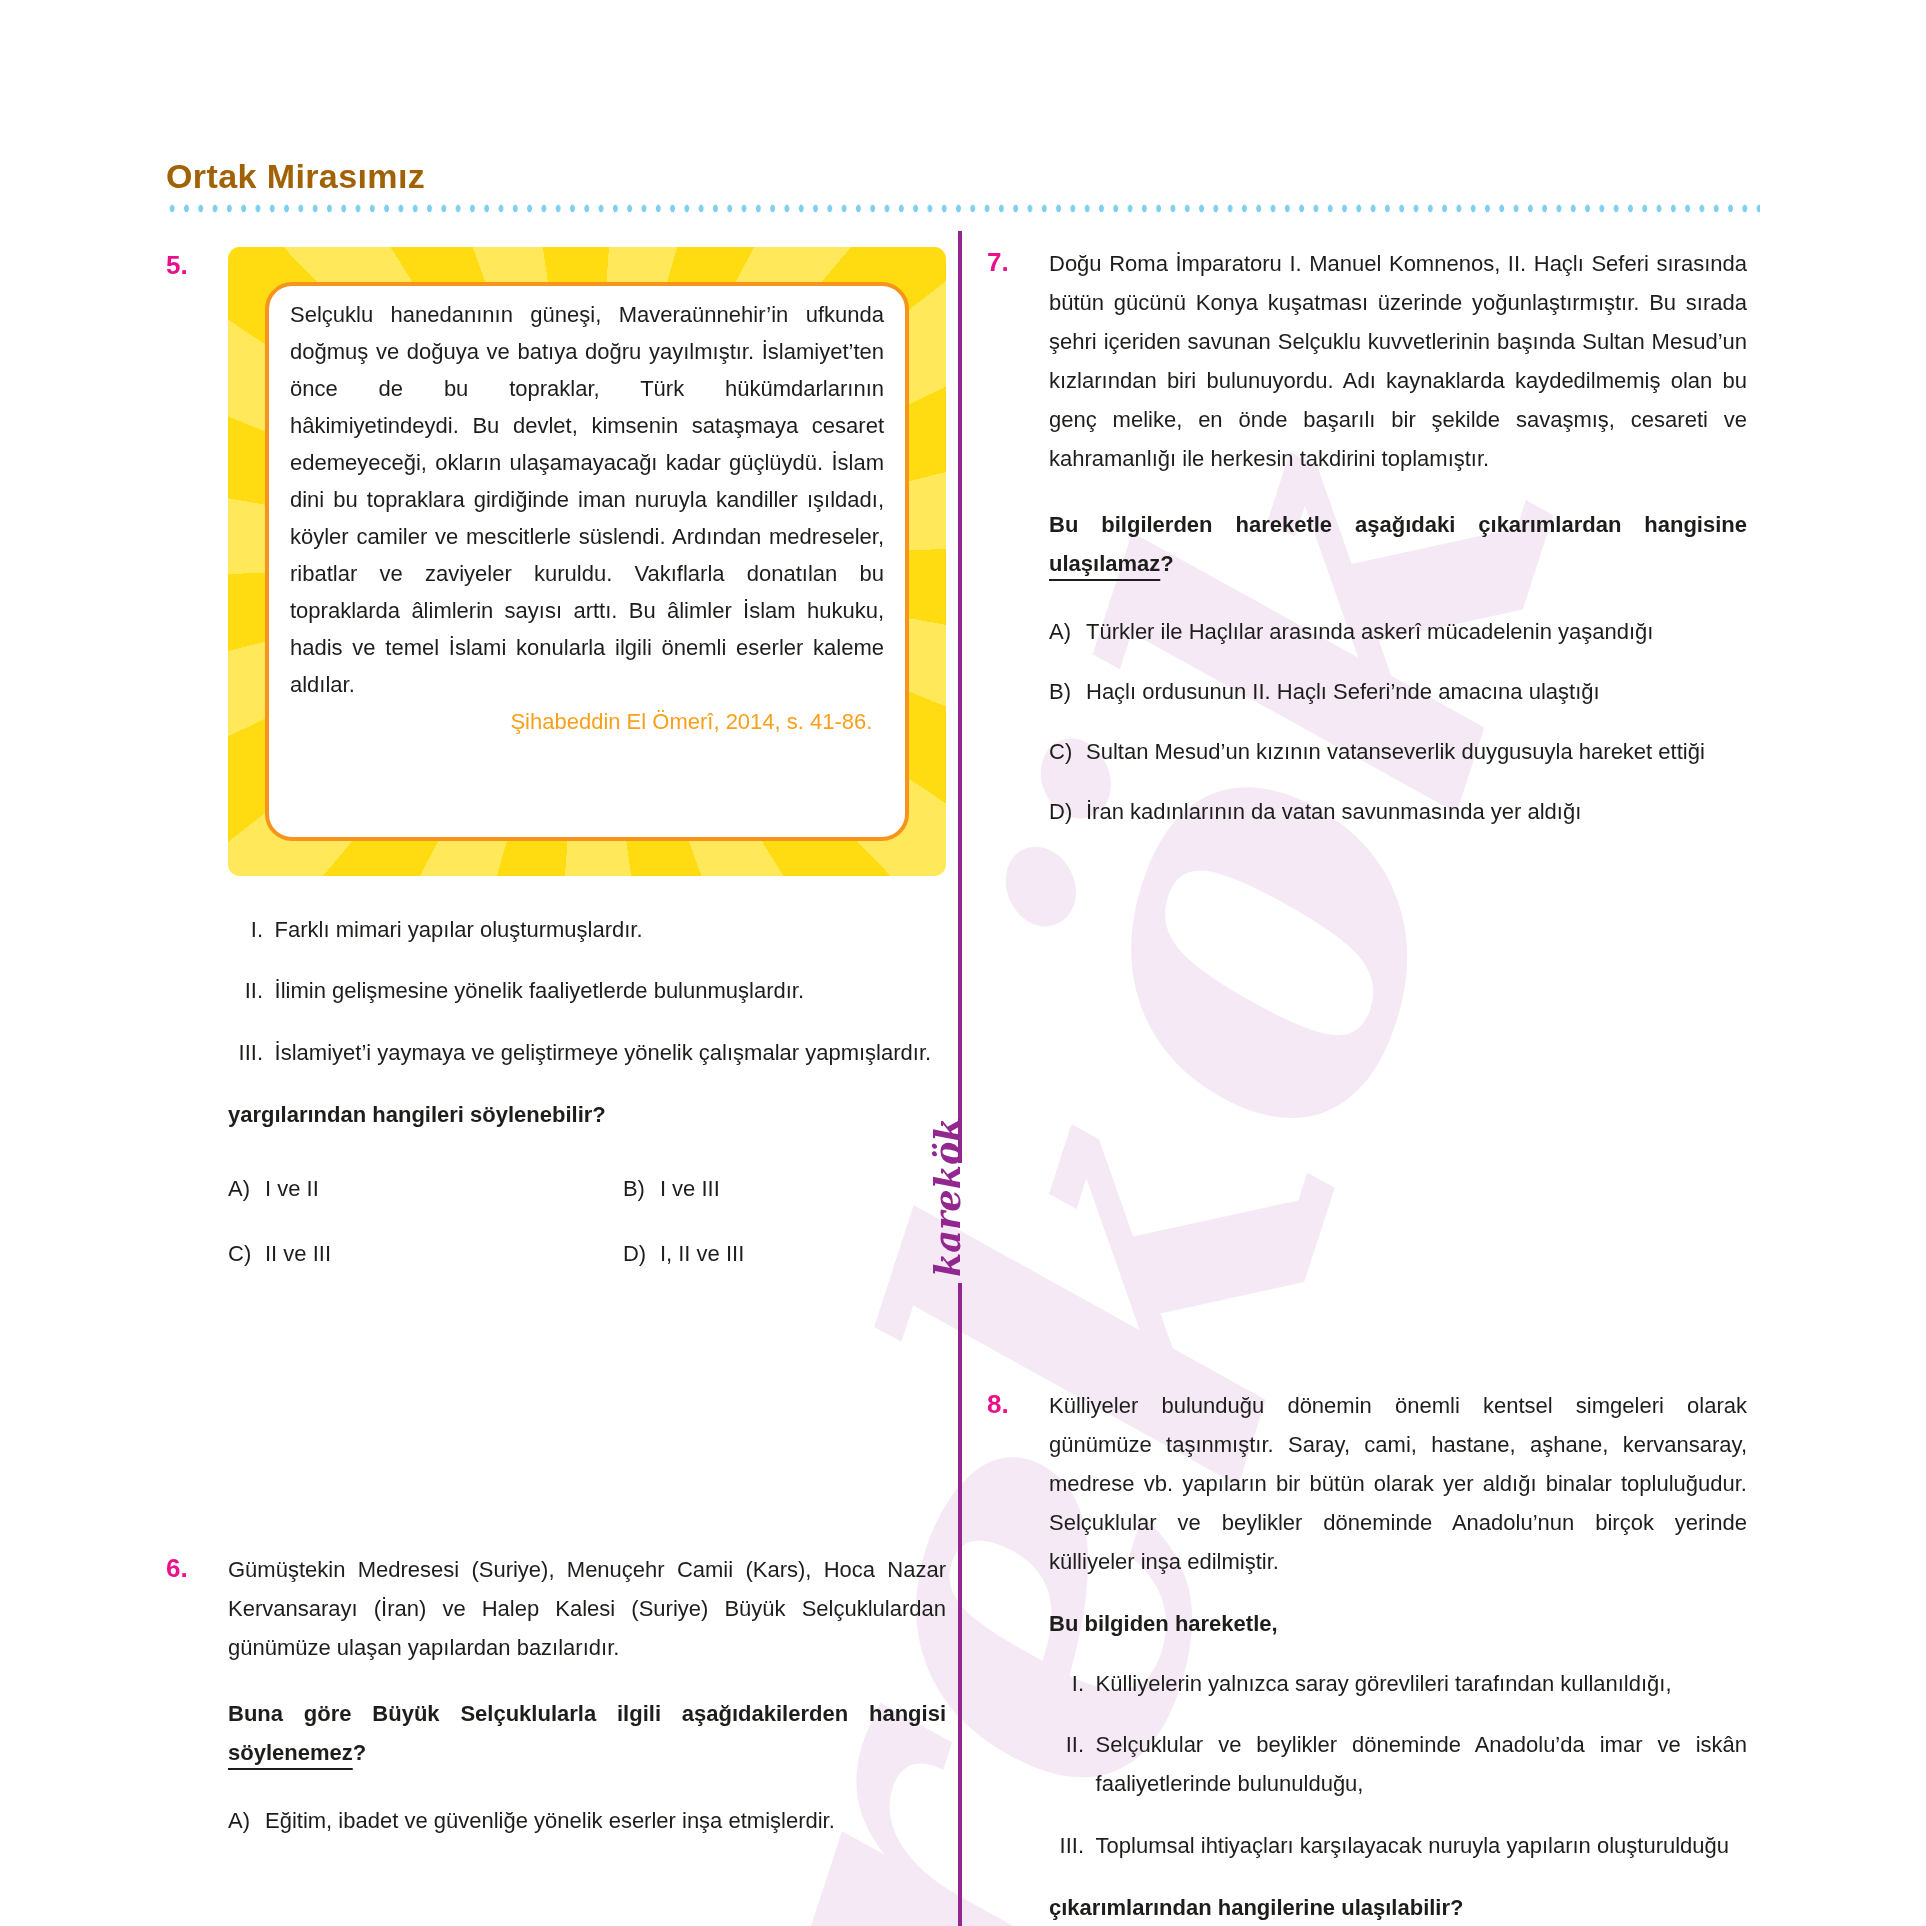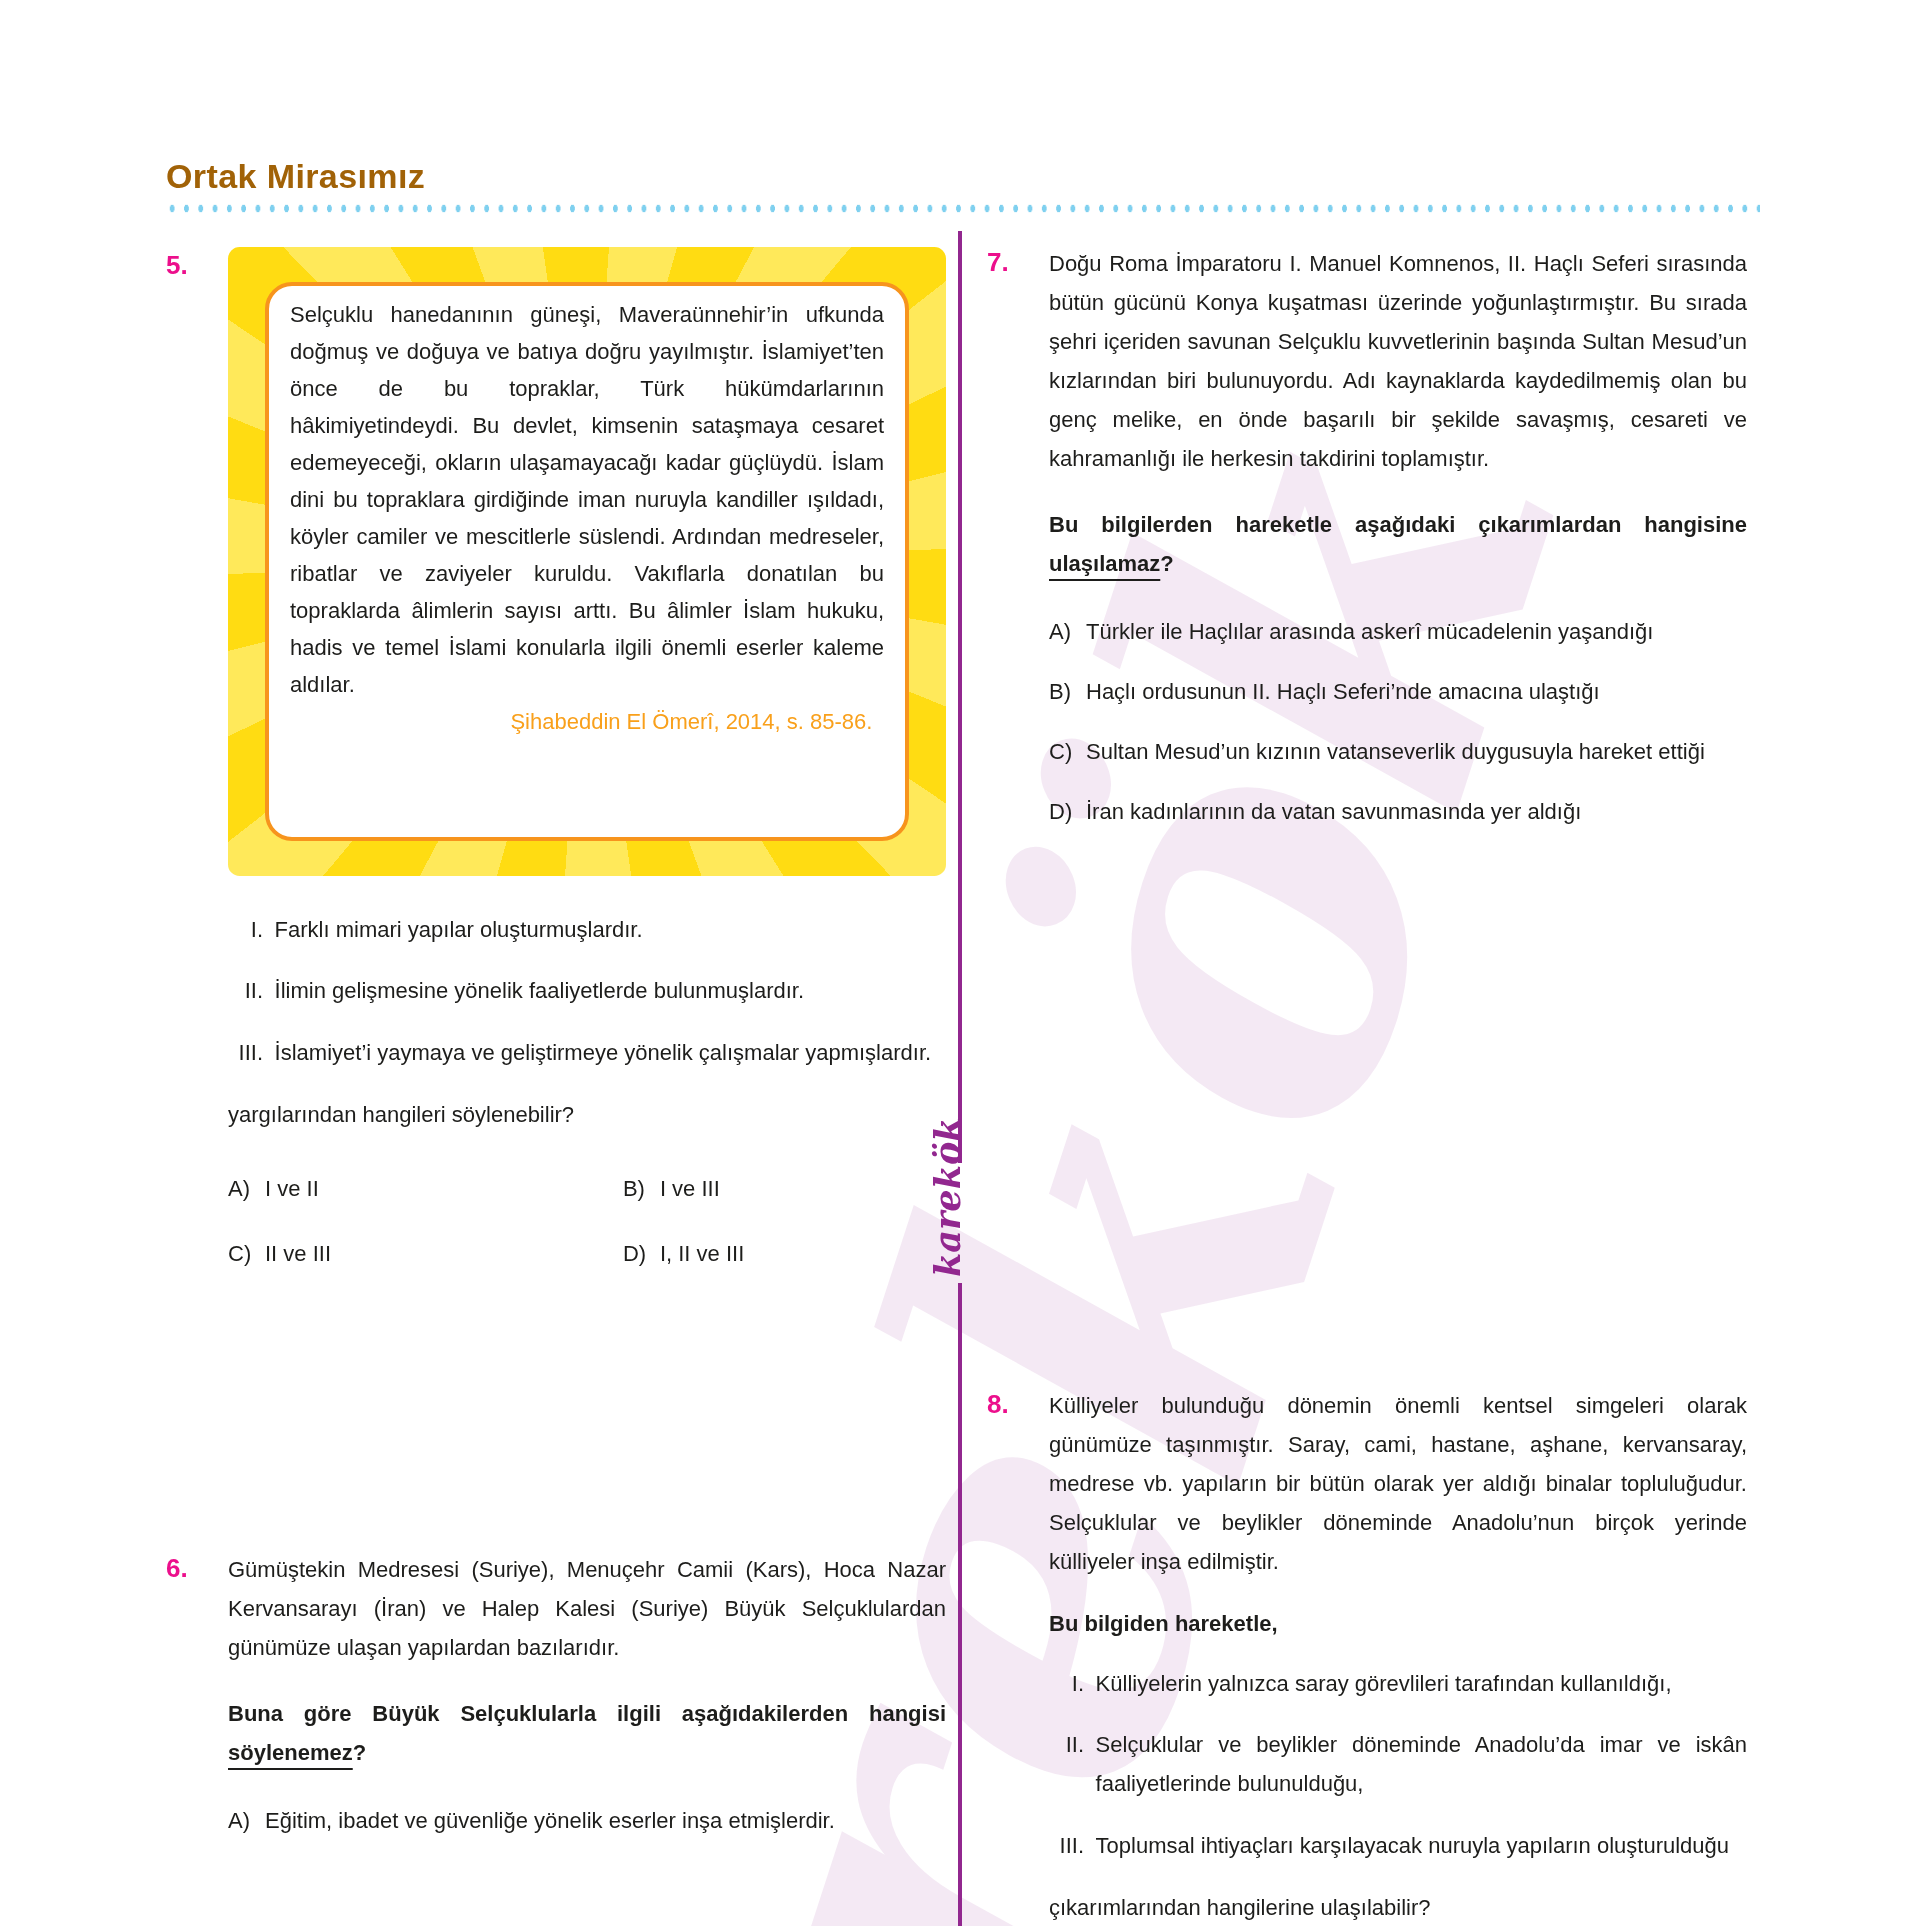--- a/index.html
+++ b/index.html
@@ -71,21 +71,21 @@
     font-size:22px;line-height:37px;color:#f9a01b;text-align:right;
     padding-right:11.6px;
   }
 
   .items{margin-top:21px;}
   .item{display:flex;margin-bottom:22.3px;}
   .item:last-child{margin-bottom:0;align-items:flex-end;}
   .item-num{flex:none;width:35px;text-align:right;margin-right:11.6px;}
   .item-text{flex:1;min-width:0;text-align:justify;}
 
-  .qline{margin-top:23px;font-weight:normal;}
+  .qline{margin-top:23px;font-weight:bold;}
 
   .opts-grid{
     display:grid;grid-template-columns:55% 45%;row-gap:26px;
     margin-top:35px;
   }
   .opts-list{margin-top:29px;}
   .opt{display:flex;}
   .opts-list .opt{margin-bottom:21px;}
   .opts-list .opt:last-child{margin-bottom:0;}
   .opt-label{flex:none;width:37px;}
@@ -109,21 +109,21 @@
   <div class="side-logo">karekök</div>
 
   <div class="col col-left">
 
     <div class="q">
       <div class="qnum">5.</div>
       <div class="qbody">
         <div class="source-box">
           <div class="source-panel">
             <p class="source-text">Selçuklu hanedanının güneşi, Maveraünnehir’in ufkunda doğmuş ve doğuya ve batıya doğru yayılmıştır. İslamiyet’ten önce de bu topraklar, Türk hükümdarlarının hâkimiyetindeydi. Bu devlet, kimsenin sataşmaya cesaret edemeyeceği, okların ulaşamayacağı kadar güçlüydü. İslam dini bu topraklara girdiğinde iman nuruyla kandiller ışıldadı, köyler camiler ve mescitlerle süslendi. Ardından medreseler, ribatlar ve zaviyeler kuruldu. Vakıflarla donatılan bu topraklarda âlimlerin sayısı arttı. Bu âlimler İslam hukuku, hadis ve temel İslami konularla ilgili önemli eserler kaleme aldılar.</p>
-            <p class="source-cite">Şihabeddin El Ömerî, 2014, s. 85-86.</p>
+            <p class="source-cite">Şihabeddin El Ömerî, 2014, s. 41-86.</p>
           </div>
         </div>
         <div class="items">
           <div class="item">
             <span class="item-num">I.</span>
             <span class="item-text">Farklı mimari yapılar oluşturmuşlardır.</span>
           </div>
           <div class="item">
             <span class="item-num">II.</span>
             <span class="item-text">İlimin gelişmesine yönelik faaliyetlerde bulunmuşlardır.</span>

